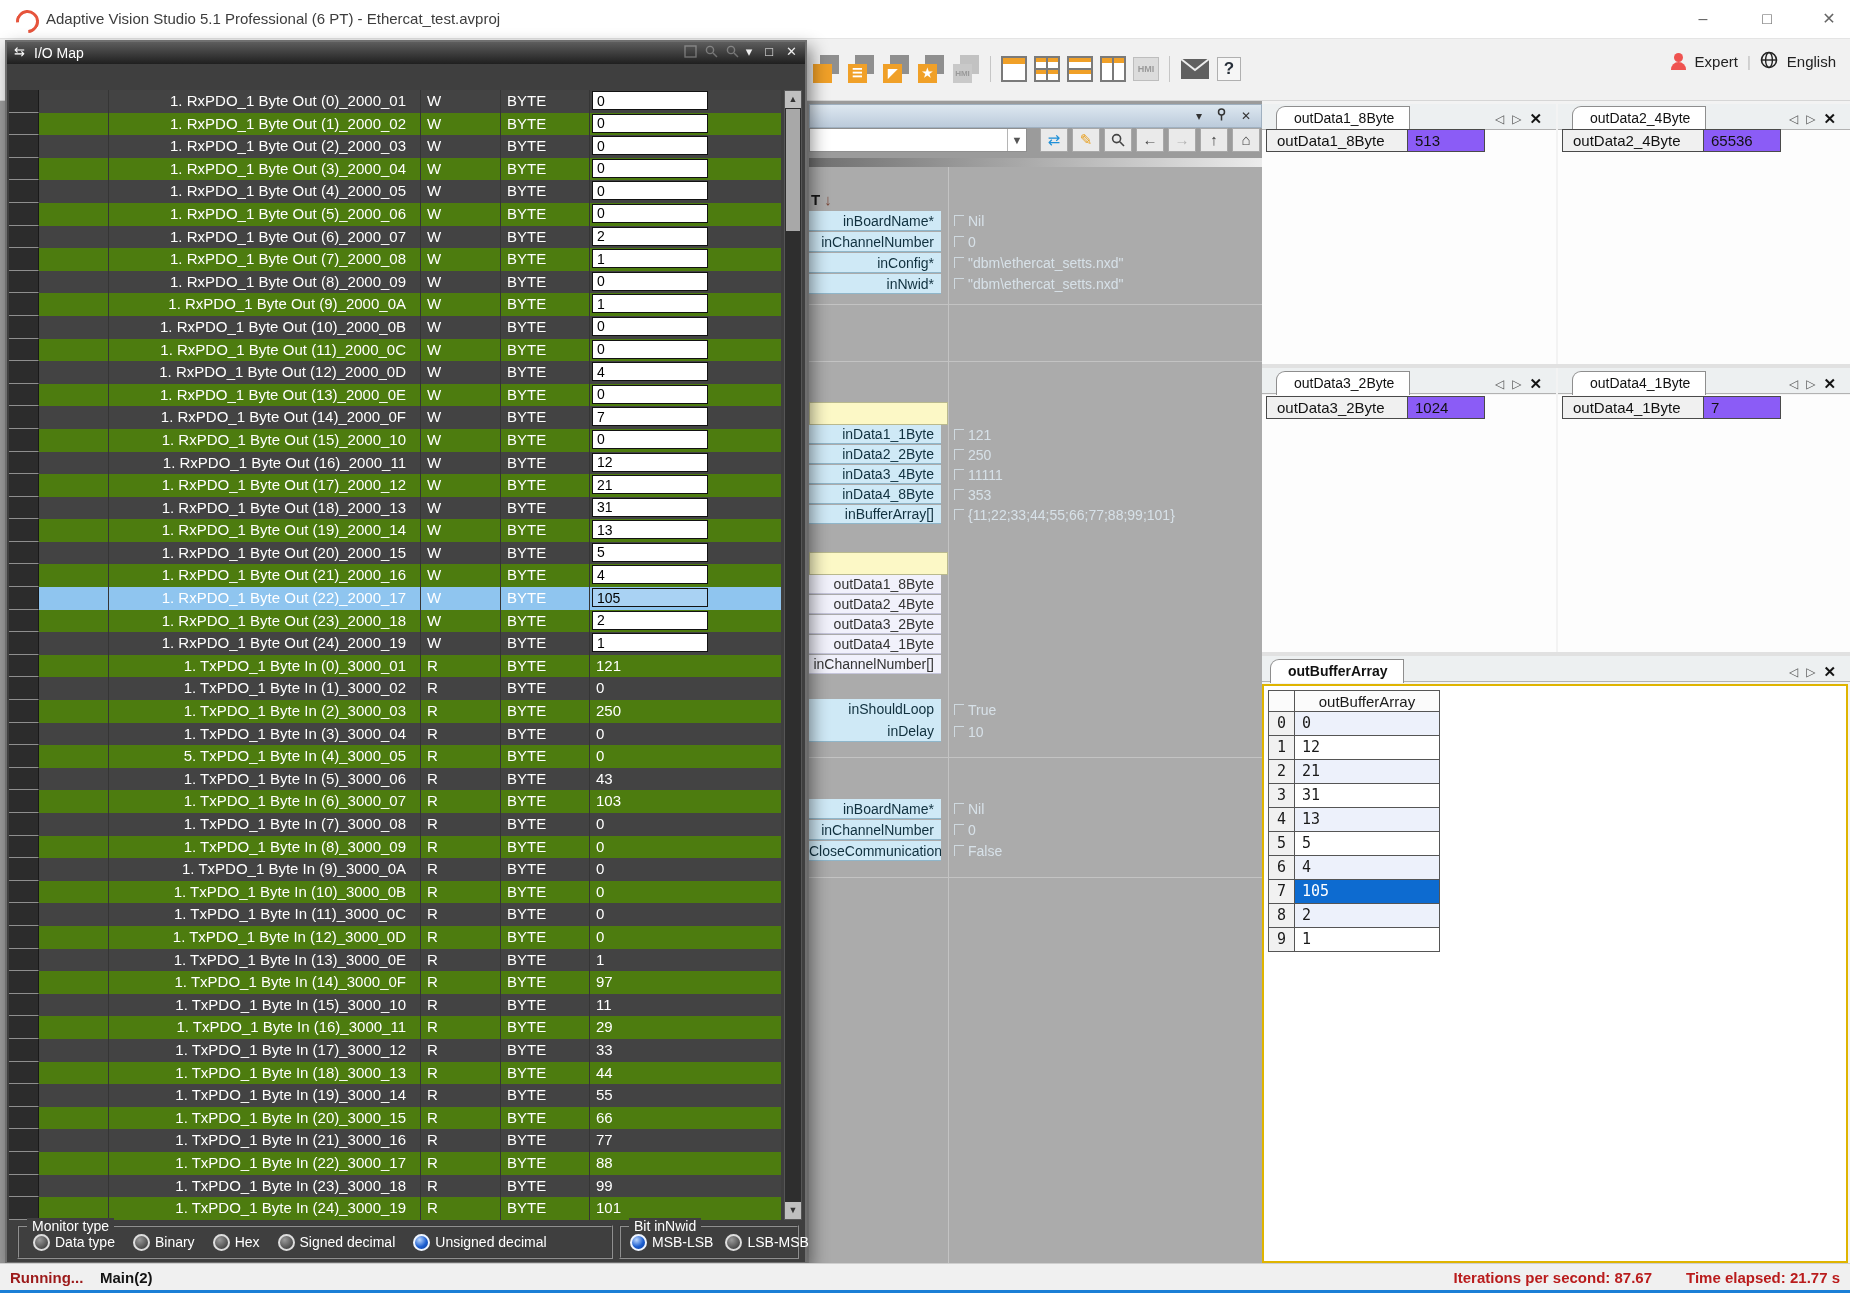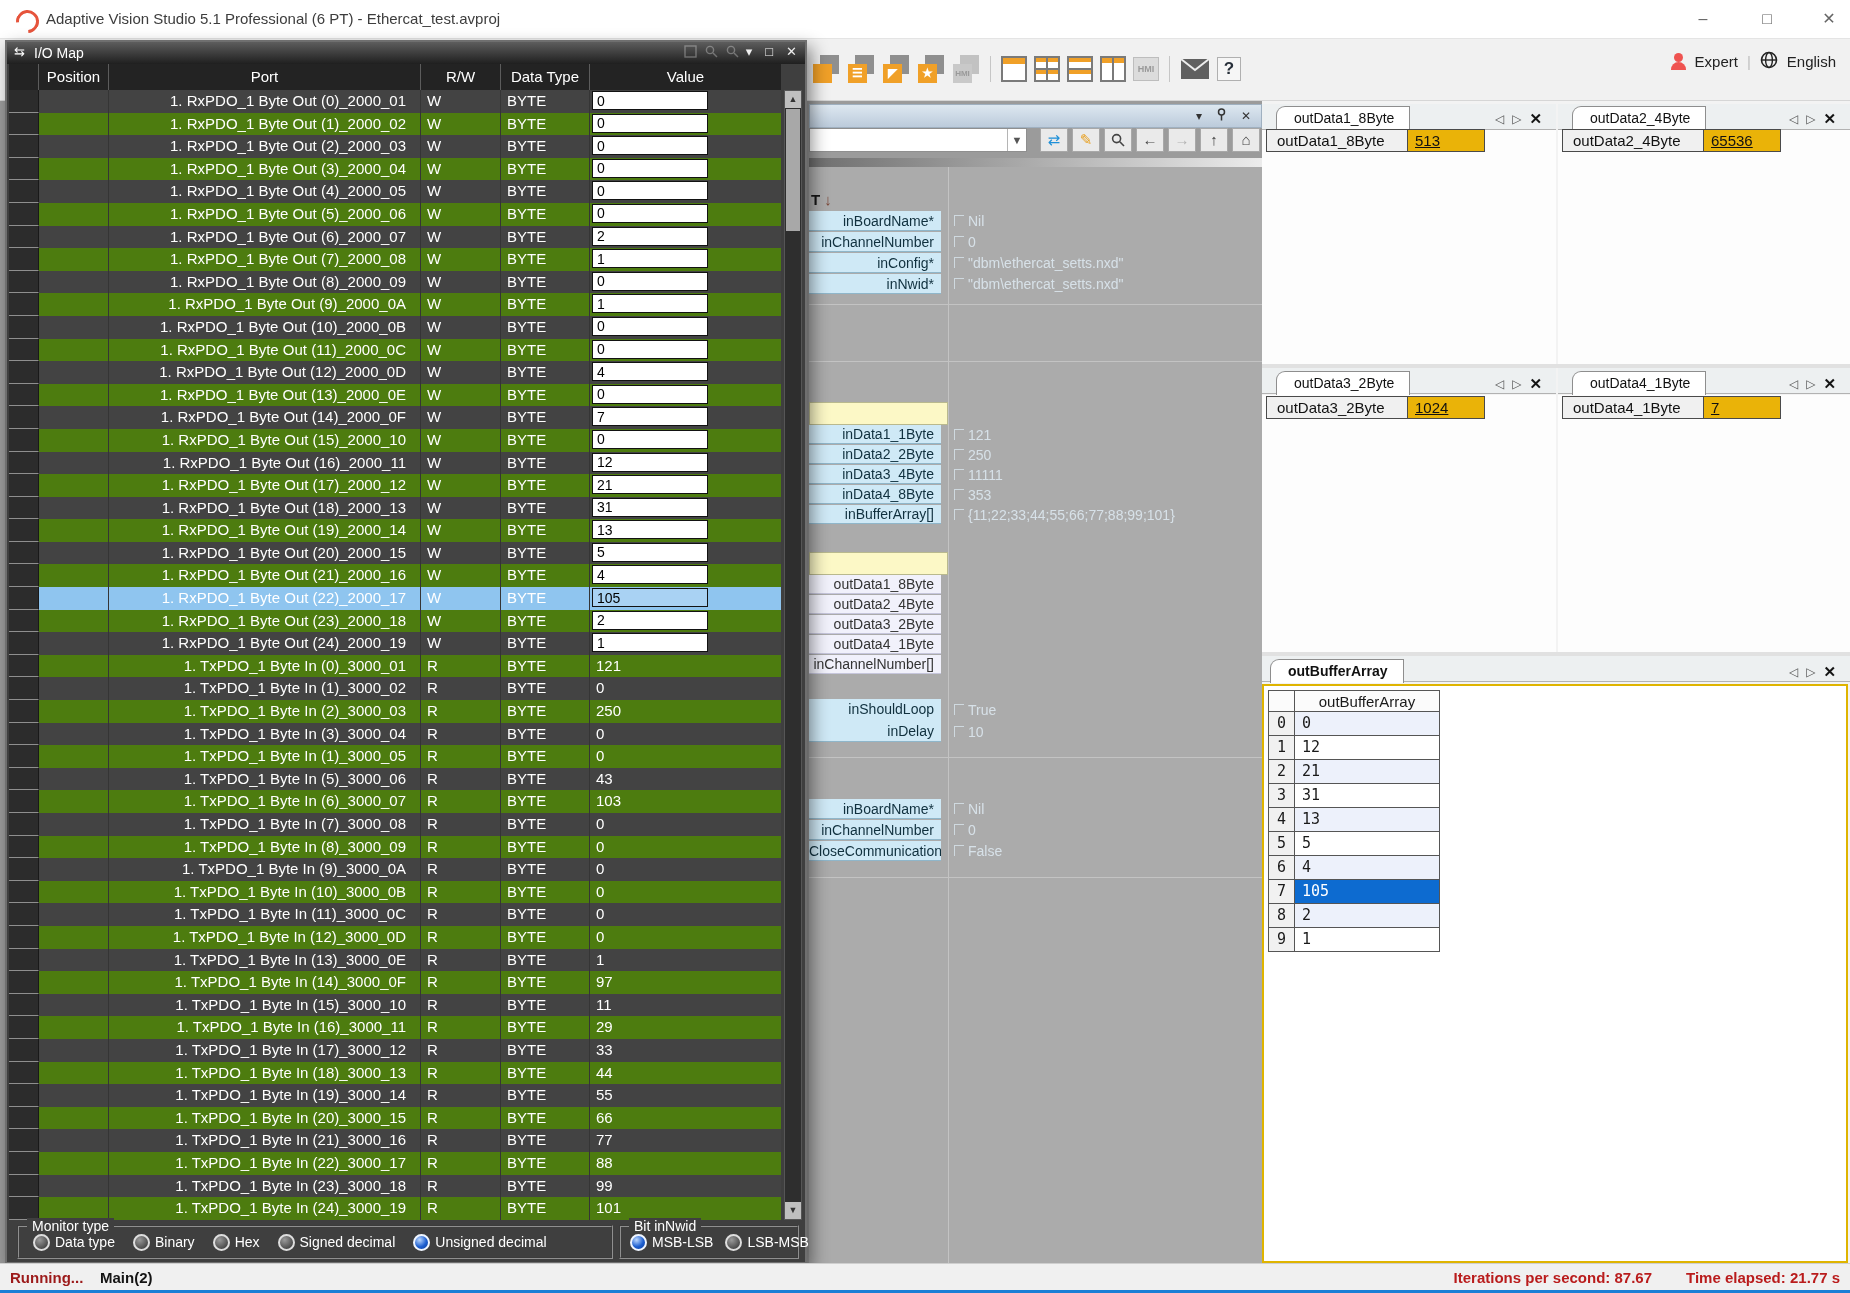--- a/index.html
+++ b/index.html
@@ -79,21 +79,21 @@
   
   .rbg{position:absolute;left:1262px;top:101px;width:588px;height:1162px;background:#f3f3f3;}
   .pstrip{position:absolute;height:26px;background:#edf0f1;border-bottom:1px solid #b2b2b2;box-sizing:border-box;}
   .pcontent{position:absolute;background:#fdfdfd;}
   .tab{position:absolute;height:23px;background:#fff;border:1px solid #8e8e8e;border-bottom:none;border-top-left-radius:9px;padding:0 15px 0 17px;font-size:14px;line-height:23px;color:#111;white-space:nowrap;}
   .tab.bold{font-weight:bold;}
   .tnav{position:absolute;display:flex;gap:8px;align-items:center;font-size:12px;color:#555;}
   .tnav .x{font-size:15px;font-weight:bold;color:#141414;}
   .kv{position:absolute;display:flex;font-size:15px;color:#111;}
   .kl{background:#f0f0f0;border:1px solid #4a4a4a;padding:2px 8px 2px 10px;width:122px;white-space:nowrap;}
-  .kr{background:#eab308;border:1px solid #4a4a4a;border-left:none;padding:2px 7px;width:62px;white-space:nowrap;text-decoration:underline;}
+  .kr{background:#8b5cf6;border:1px solid #4a4a4a;border-left:none;padding:2px 7px;width:62px;white-space:nowrap;}
   .hdiv{position:absolute;left:1262px;width:588px;height:4px;background:#e1e1e1;}
   .goldpanel{position:absolute;left:1262px;top:684px;width:586px;height:579px;background:#fff;border:2px solid #dfb400;box-sizing:border-box;}
   .buft{position:absolute;left:1268px;top:690px;font-family:"DejaVu Sans Mono",monospace;font-size:15px;color:#1a1a1a;}
   .bhr{display:flex;}
   .bh0{width:27px;height:22px;background:#fbfbfb;border:1px solid #555;box-sizing:border-box;}
   .bh1{width:145px;height:22px;background:#fbfbfb;border:1px solid #555;border-left:none;box-sizing:border-box;text-align:center;line-height:21px;font-family:"Liberation Sans",sans-serif;font-size:15px;}
   .br{display:flex;height:24px;}
   .bi{width:27px;background:#f1f1f1;border:1px solid #555;border-top:none;box-sizing:border-box;text-align:center;line-height:23px;}
   .bv{width:145px;border:1px solid #555;border-left:none;border-top:none;box-sizing:border-box;padding-left:7px;line-height:23px;background:#fff;}
   .br.ev .bv{background:#edf1fb;}
@@ -394,28 +394,20 @@
             <circle cx="5" cy="5" r="3.6" fill="none" stroke="#fff" stroke-width="1.4"></circle>
             <line x1="8" y1="8" x2="12" y2="12" stroke="#fff" stroke-width="1.4"></line>
           </svg>
       </span>
       <span class="iobtns">
         <span>▾</span>
         <span>□</span>
         <span>✕</span>
       </span>
     </div>
-    <div class="iohdr">
-      <div class="hc0"></div>
-      <div class="hc1">Position</div>
-      <div class="hc2">Port</div>
-      <div class="hc3">R/W</div>
-      <div class="hc4">Data Type</div>
-      <div class="hc5">Value</div>
-    </div>
     <div class="iorows" id="iomap-rows">
         <div class="iorow">
           <div class="c0"></div>
           <div class="c1"></div>
           <div class="c2">1. RxPDO_1 Byte Out (0)_2000_01</div>
           <div class="c3">W</div>
           <div class="c4">BYTE</div>
           <div class="c5">
             <input class="vbox" value="0" style="">
           </div>
@@ -688,21 +680,21 @@
           <div class="c0"></div>
           <div class="c1"></div>
           <div class="c2">1. TxPDO_1 Byte In (3)_3000_04</div>
           <div class="c3">R</div>
           <div class="c4">BYTE</div>
           <div class="c5"><span class="vro">0</span></div>
         </div>
         <div class="iorow odd">
           <div class="c0"></div>
           <div class="c1"></div>
-          <div class="c2">1. TxPDO_1 Byte In (1)_3000_05</div>
+          <div class="c2">5. TxPDO_1 Byte In (4)_3000_05</div>
           <div class="c3">R</div>
           <div class="c4">BYTE</div>
           <div class="c5"><span class="vro">0</span></div>
         </div>
         <div class="iorow">
           <div class="c0"></div>
           <div class="c1"></div>
           <div class="c2">1. TxPDO_1 Byte In (5)_3000_06</div>
           <div class="c3">R</div>
           <div class="c4">BYTE</div>

